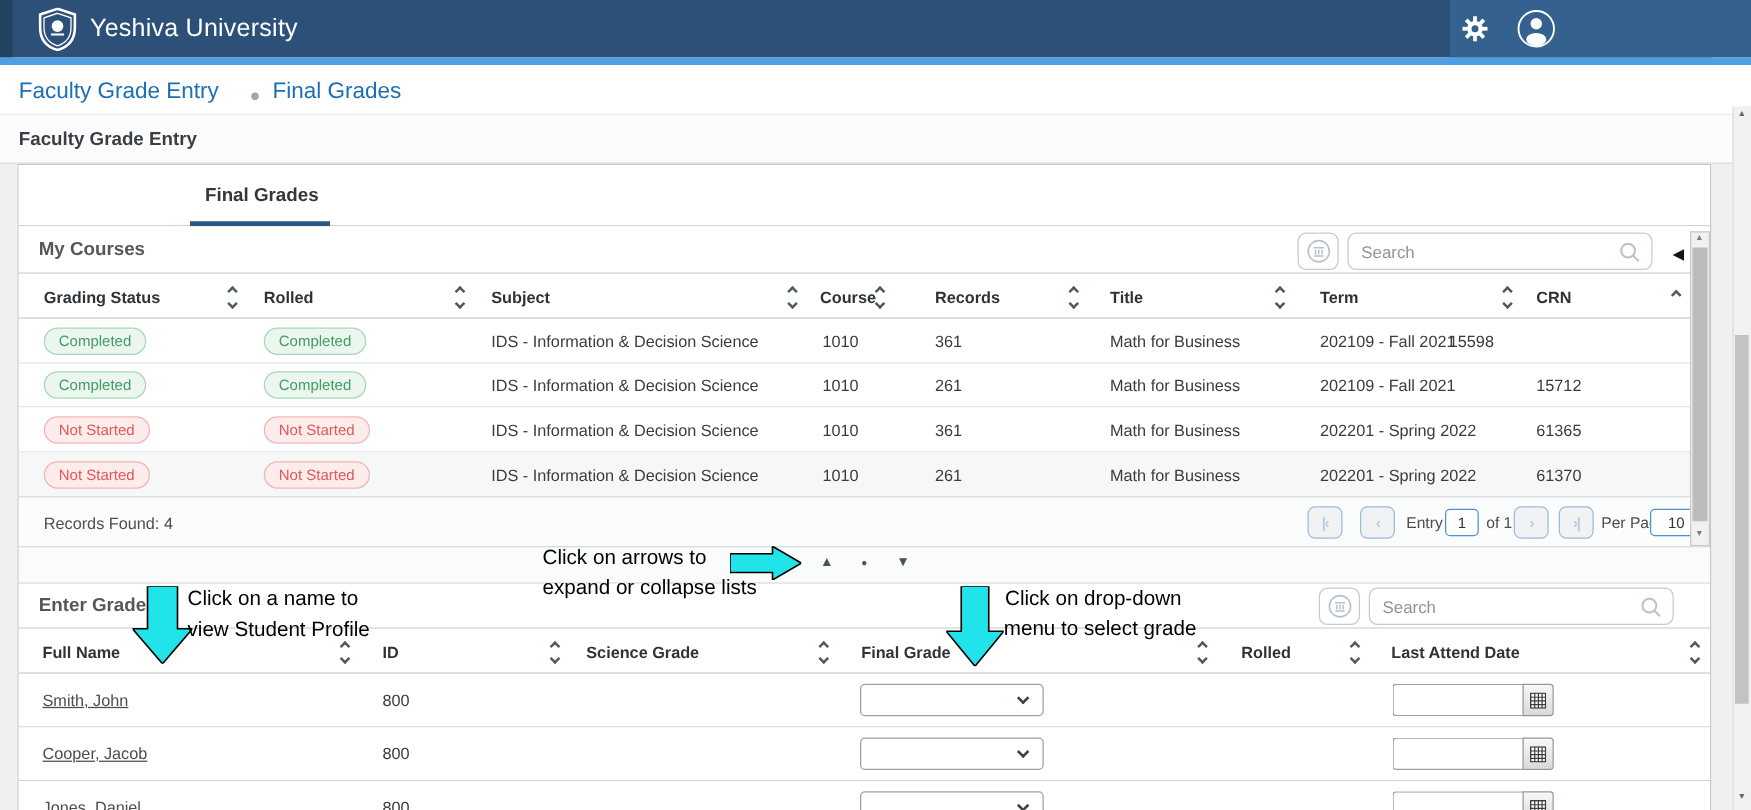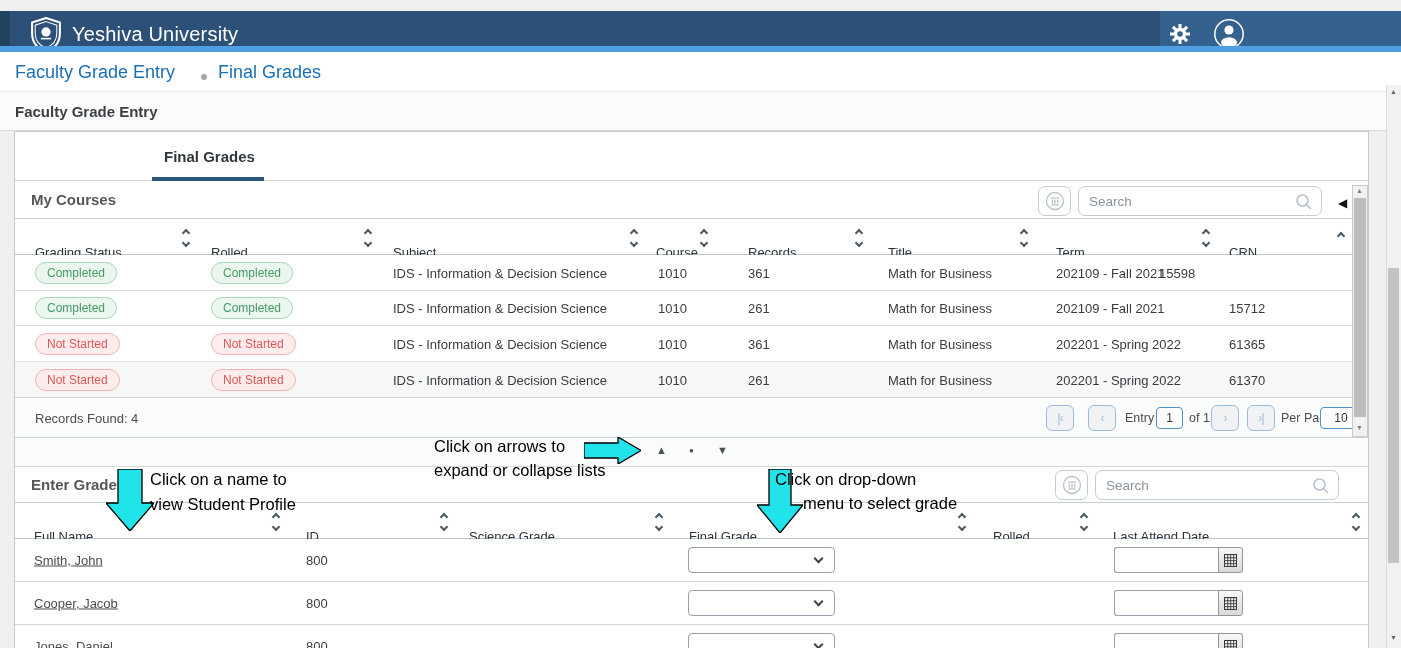--- a/index.html
+++ b/index.html
@@ -1,20 +1,20 @@
 <!DOCTYPE html>
 <html><head>
 <meta charset="utf-8">
 <style>
   * { margin:0; padding:0; box-sizing:border-box; }
   body { font-family:"Liberation Sans", sans-serif; background:#e8e8e8; }
   .screen { position:relative; width:1401px; height:648px; background:#f0f0f0; overflow:hidden; }
 
   
-  .topbar { position:absolute; left:0; top:0; width:1370px; height:46px; background:#2d5078;margin-top:11px; }
+  .topbar { position:absolute; left:0; top:0; width:1370px; height:46px; background:#2d5078; }
   .topbar-edge { position:absolute; left:0; top:0; width:10px; height:46px; background:#22435f; }
   .topbar-right { position:absolute; left:1160px; top:0; width:241px; height:46px; background:#35618f; }
   .brand { position:absolute; left:72px; top:0; height:46px; line-height:46px; color:#ffffff; font-size:20px; letter-spacing:0.2px; }
   .logo { position:absolute; left:30px; top:6px; }
   .icon-btn { position:absolute; background:transparent; border:none; cursor:pointer; }
   .accent-stripe { position:absolute; left:0; top:46px; width:1401px; height:6px; background:#4f9fe3; }
 
   
   .breadcrumb { position:absolute; left:0; top:52px; width:1401px; height:40px; background:#ffffff; border-bottom:1px solid #ececec; }
   .bc-link { position:absolute; top:10px; font-size:18px; color:#1b6fb5; text-decoration:none; cursor:pointer; }
@@ -36,21 +36,21 @@
   .section-bar { position:absolute; left:0; width:1353px; background:#fff; }
   .section-title { position:absolute; left:16px; top:10px; font-size:15px; font-weight:bold; color:#575757; }
 
   .tools-btn { position:absolute; width:33px; height:30px; background:#fff; border:1px solid #c5cbd3; border-radius:7px; display:flex; align-items:center; justify-content:center; cursor:pointer; }
   .search { position:absolute; width:244px; height:30px; background:#fff; border:1px solid #c5cbd3; border-radius:7px; }
   .search input { position:absolute; left:0; top:0; width:100%; height:100%; border:none; outline:none; background:transparent; padding:0 32px 0 10px; font-size:13.5px; color:#444; font-family:"Liberation Sans", sans-serif; }
   .search input::placeholder { color:#8b949d; }
   .search svg { position:absolute; right:8px; top:6px; }
 
   .tbl-head { position:absolute; left:0; width:1353px; height:36px; background:#fff; border-bottom:1px solid #b9c5cf; }
-  .col-lab { position:absolute; top:26px; font-size:13px; font-weight:normal; color:#2e3338; cursor:pointer; }
+  .col-lab { position:absolute; top:11px; font-size:13px; font-weight:bold; color:#2e3338; cursor:pointer; }
   .sort { position:absolute; top:11px; display:flex; flex-direction:column; align-items:center; gap:4px; cursor:pointer; }
   .chv { width:6px; height:6px; border:solid #4d5a66; border-width:2px 2px 0 0; }
   .chv.up { transform:rotate(-45deg); }
   .chv.dn { transform:rotate(135deg); }
 
   .mc-row { position:absolute; left:0; width:1353px; height:36px; border-bottom:1px solid #dde3e9; background:#fff; }
   .mc-row.alt { background:#f6f7f7; border-bottom:1px solid #cfd6dc; }
   .cell { position:absolute; top:50%; transform:translateY(-50%); font-size:13px; color:#383c40; }
   .badge { position:absolute; top:50%; transform:translateY(-50%); font-size:12px; padding:3px 11px; border-radius:11px; }
   .badge.ok { background:#eaf6ee; border:1px solid #a9d7b9; color:#459b66; }
@@ -382,16 +382,16 @@
 
   <svg class="ann-arrow" style="left:106px; top:469px;" width="48" height="62" viewBox="0 0 48 62">
     <polygon points="12,0 36,0 36,34 48,34 24,62 0,34 12,34" fill="#21E4EA" stroke="#000" stroke-width="1.3"></polygon>
   </svg>
   <span class="ann-text" style="left:150px; top:470px;">Click on a name to</span>
   <span class="ann-text" style="left:150px; top:495px;">view Student Profile</span>
 
   <svg class="ann-arrow" style="left:757px; top:469px;" width="46" height="64" viewBox="0 0 46 64">
     <polygon points="12,0 34,0 34,36 46,36 23,64 0,36 12,36" fill="#21E4EA" stroke="#000" stroke-width="1.3"></polygon>
   </svg>
-  <span class="ann-text" style="left:775px; top:470px;">Click on drop-down</span>
+  <span class="ann-text" style="left:804px; top:470px;">Click on drop-down</span>
   <span class="ann-text" style="left:803px; top:494px;">menu to select grade</span>
 
 </div>
 
 </body></html>

